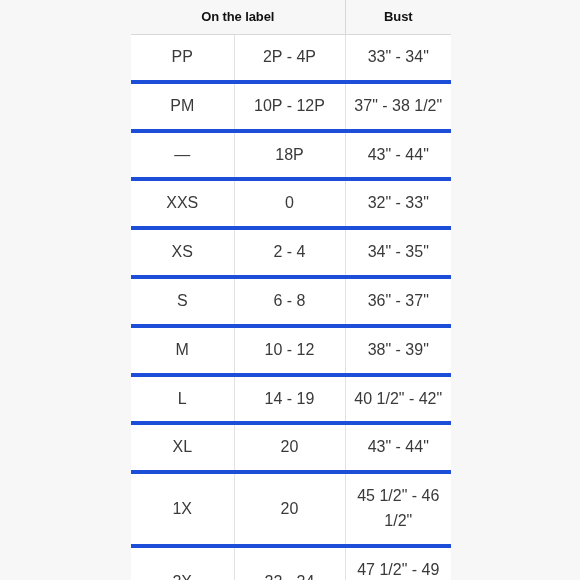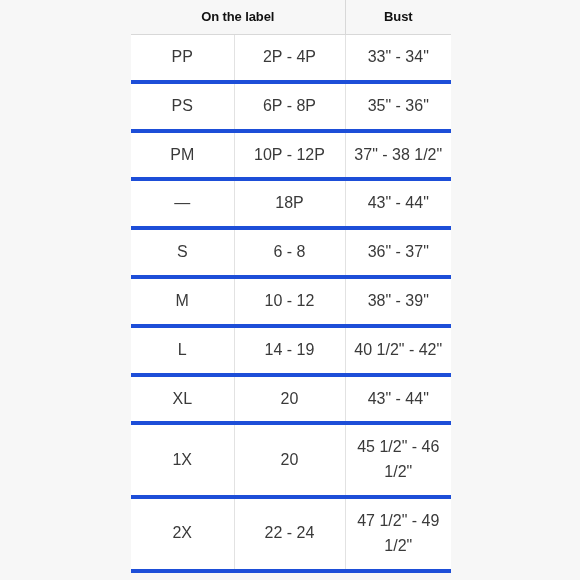--- a/index.html
+++ b/index.html
@@ -85,33 +85,38 @@
           <th>Bust</th>
         </tr>
       </thead>
       <tbody id="table-body">
           <tr>
             <td>PP</td>
             <td>2P - 4P</td>
             <td class="last-col">33" - 34"</td>
           </tr>
           <tr>
-            <td>PS</td>
-            <td>6P - 8P</td>
-            <td class="last-col">35" - 36"</td>
-          </tr>
-          <tr>
             <td>PM</td>
             <td>10P - 12P</td>
             <td class="last-col">37" - 38 1/2"</td>
           </tr>
           <tr>
             <td>—</td>
             <td>18P</td>
             <td class="last-col">43" - 44"</td>
+          </tr>
+          <tr>
+            <td>XXS</td>
+            <td>0</td>
+            <td class="last-col">32" - 33"</td>
+          </tr>
+          <tr>
+            <td>XS</td>
+            <td>2 - 4</td>
+            <td class="last-col">34" - 35"</td>
           </tr>
           <tr>
             <td>S</td>
             <td>6 - 8</td>
             <td class="last-col">36" - 37"</td>
           </tr>
           <tr>
             <td>M</td>
             <td>10 - 12</td>
             <td class="last-col">38" - 39"</td>

